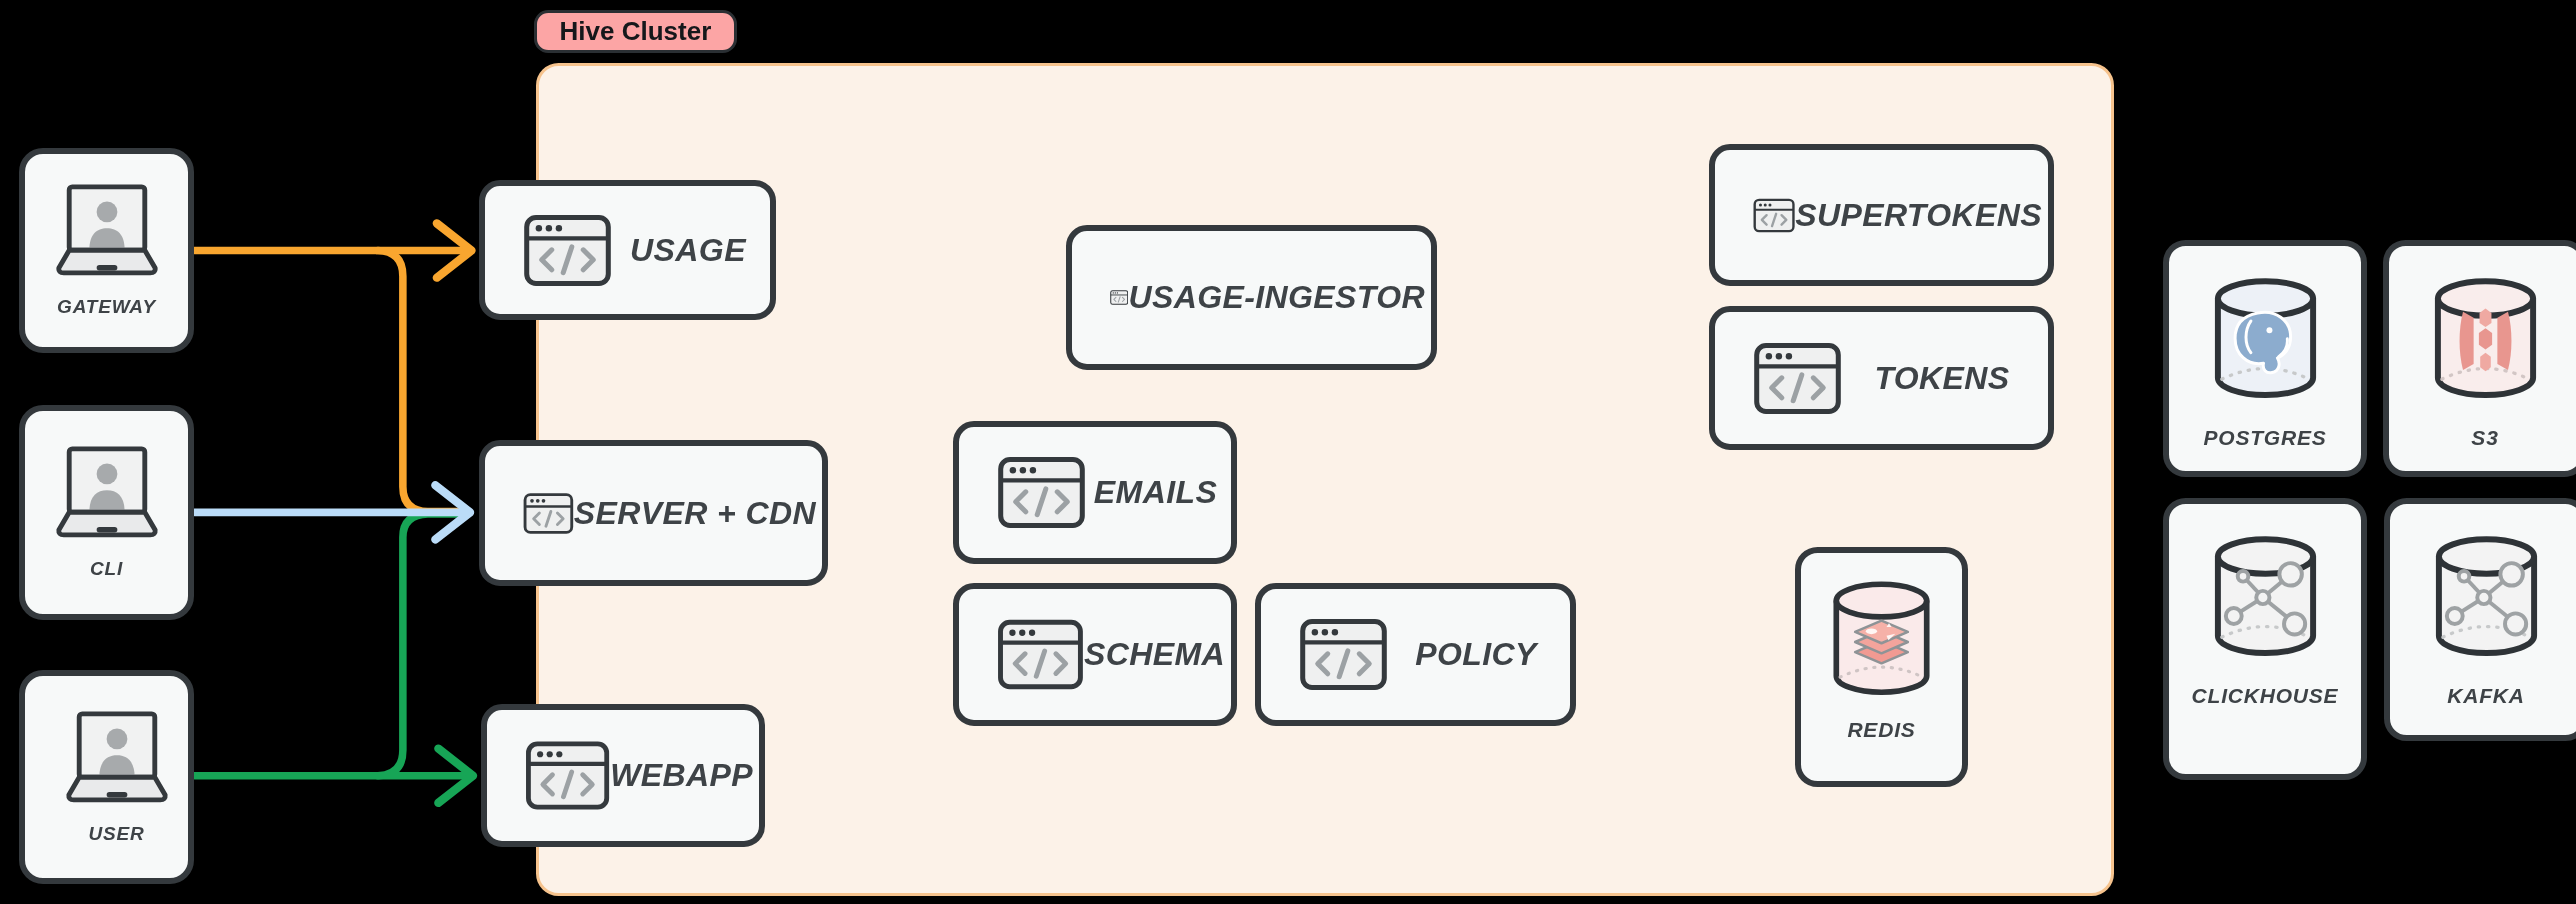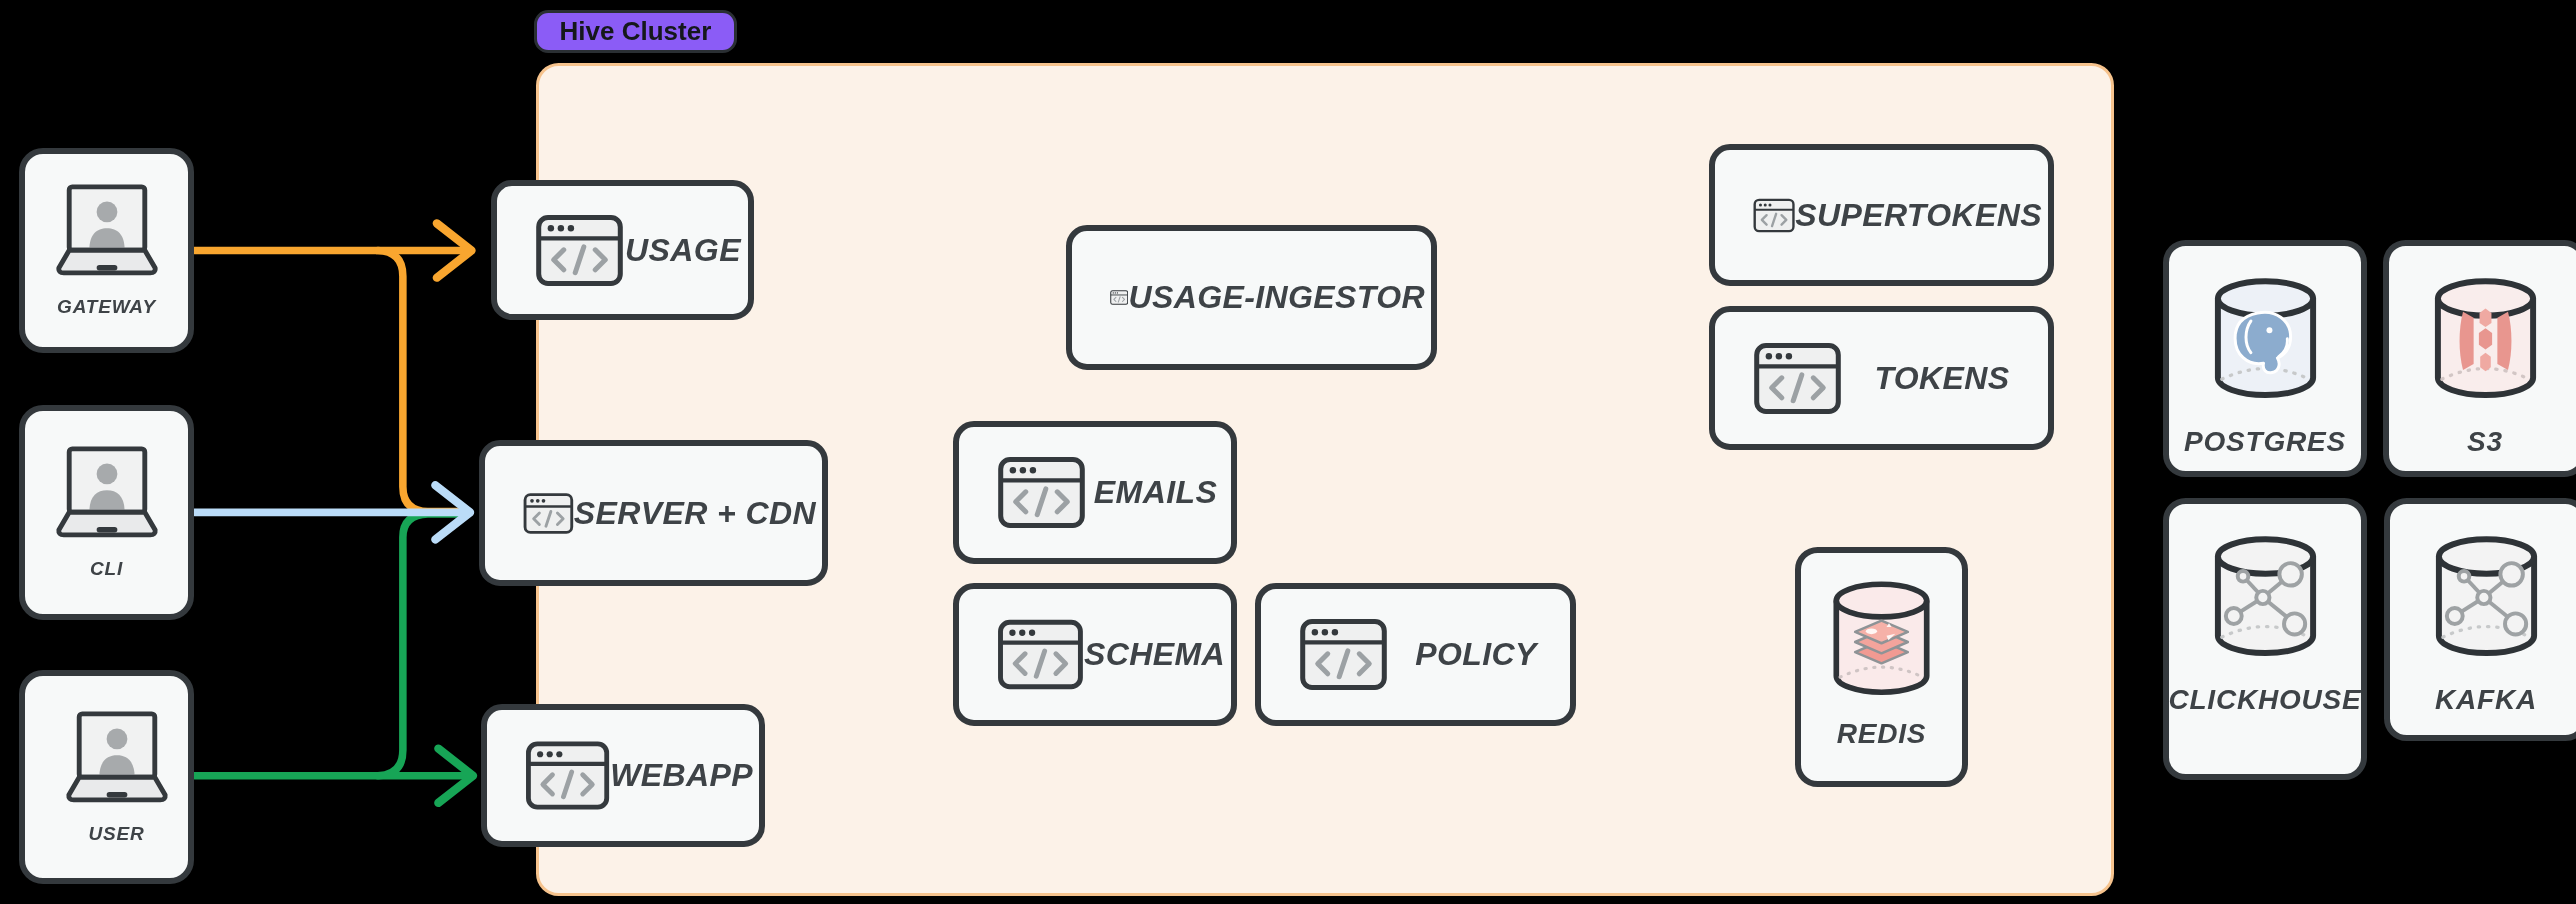--- a/index.html
+++ b/index.html
@@ -2,40 +2,40 @@
 <html style="font-size:12px"><head>
 <meta charset="utf-8">
 <style>
   html,body{margin:0;padding:0;background:#000;}
   .canvas{position:relative;width:2576px;height:904px;background:#000;overflow:hidden;
           font-family:"Liberation Sans", sans-serif;}
   
   .cluster{position:absolute;left:536px;top:63px;width:1578px;height:833px;
            background:#FCF2E8;border:3px solid #F6C38D;border-radius:22.6px;box-sizing:border-box;}
   .cluster-pill{position:absolute;left:534px;top:9.8px;height:43px;padding:0 22.6px;
-                background:#8b5cf6;border:3px solid #2A2F33;border-radius:14.3px;box-sizing:border-box;
+                background:#fca5a5;border:3px solid #2A2F33;border-radius:14.3px;box-sizing:border-box;
                 display:flex;align-items:center;font-size:26px;font-weight:700;color:#15181B;}
   
   .card{position:absolute;background:#F7F9F9;border:6px solid #34393D;box-sizing:border-box;}
   .actor{border-radius:24px;display:flex;flex-direction:column;align-items:center;
          justify-content:center;gap:15px;}
   .svc{border-radius:21px;display:flex;align-items:center;padding-left:38px;}
   .store{border-radius:22.6px;display:flex;flex-direction:column;align-items:center;
          padding-top:27px;gap:19.6px;}
   .lbl{font-style:italic;font-weight:600;color:#3E4347;font-size:27px;letter-spacing:0.8px;
        white-space:nowrap;}
   .svc .lbl{flex:1;text-align:center;font-size:32px;letter-spacing:0.4px;padding-right:6px;}
-  .store .lbl{font-size:28px;}
+  .store .lbl{font-size:21px;}
   .actor .lbl{font-size:19px;}
   
   #gateway{left:19px;top:148px;width:175px;height:205px;}
   #cli    {left:19px;top:405px;width:175px;height:215px;}
   #user   {left:19px;top:670px;width:175px;height:214px;padding-left:20px;}
   
-  #usage      {left:491px; top:180px; width:263px;height:140px;}
+  #usage      {left:479px; top:180px; width:297px;height:140px;}
   #server_cdn {left:479px; top:440px; width:349px;height:146px;}
   #webapp     {left:481px; top:704px; width:284px;height:143px;}
   #ingestor   {left:1066px;top:225px; width:371px;height:145px;}
   #emails     {left:953px;top:421px; width:284px;height:143px;}
   #webhooks   {left:1255px;top:421px; width:321px;height:143px;}
   #schema     {left:953px;top:583px; width:284px;height:143px;}
   #policy     {left:1255px;top:583px; width:321px;height:143px;}
   #supertokens{left:1709px;top:144px; width:345px;height:142px;}
   #tokens     {left:1709px;top:306px; width:345px;height:144px;}
   

